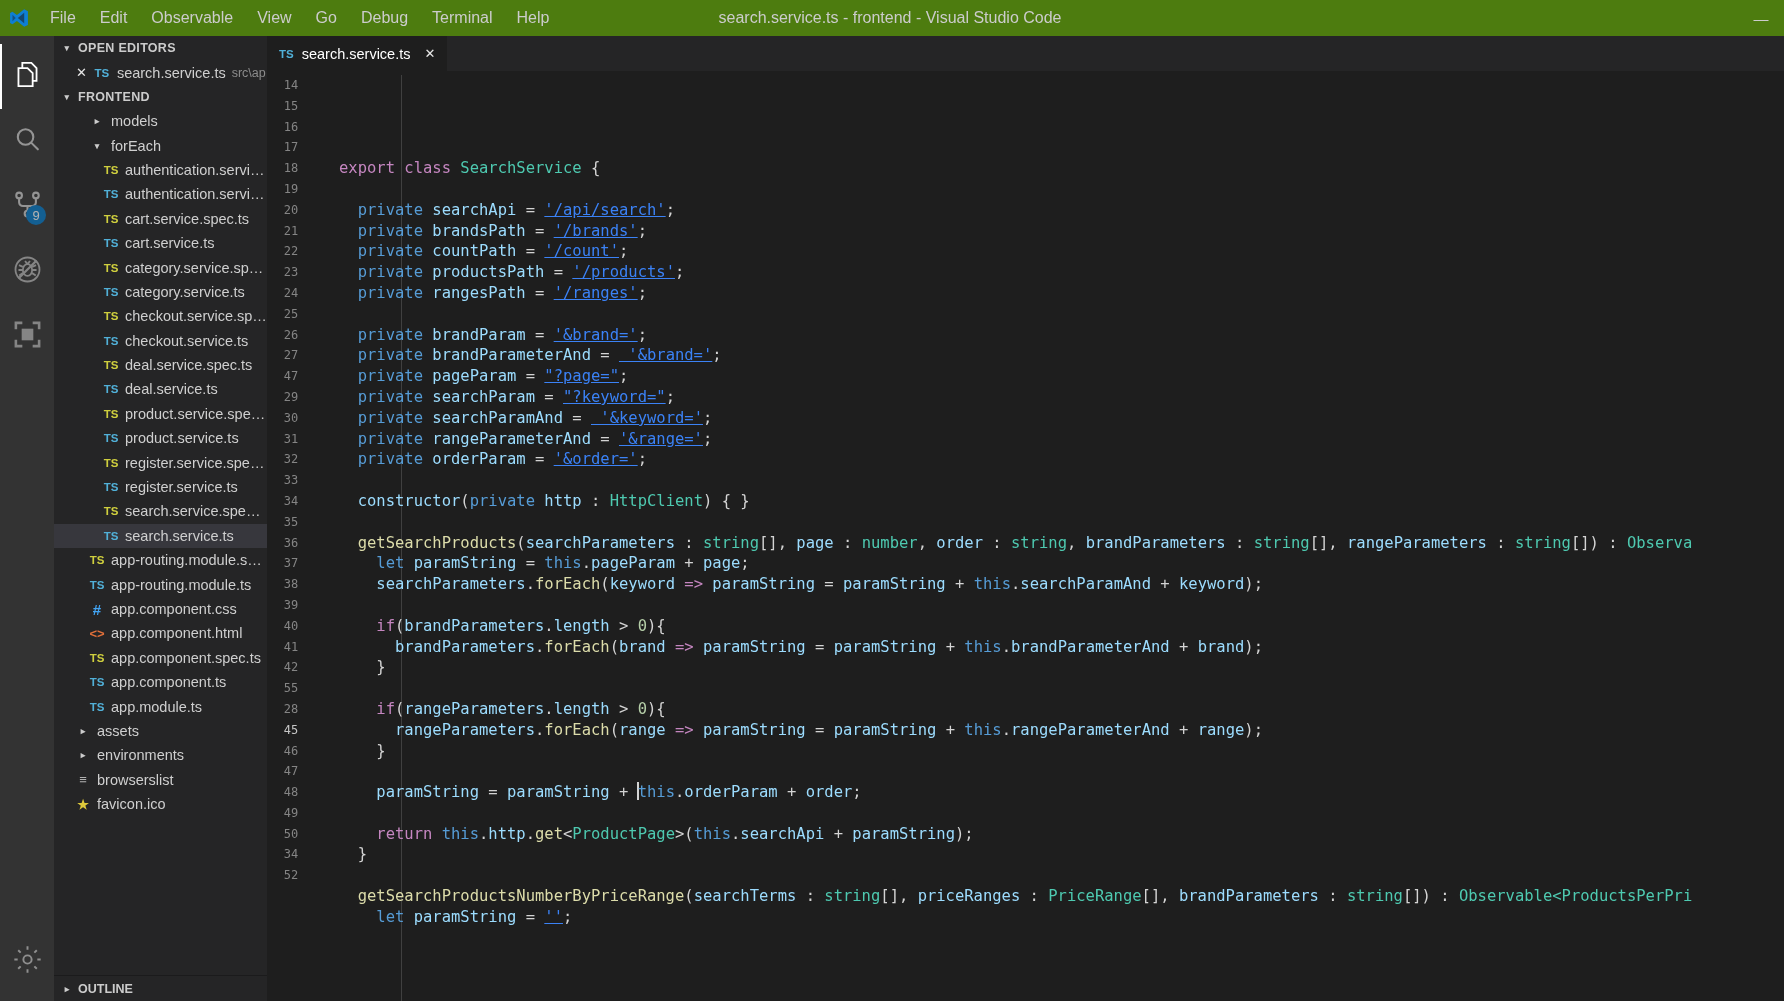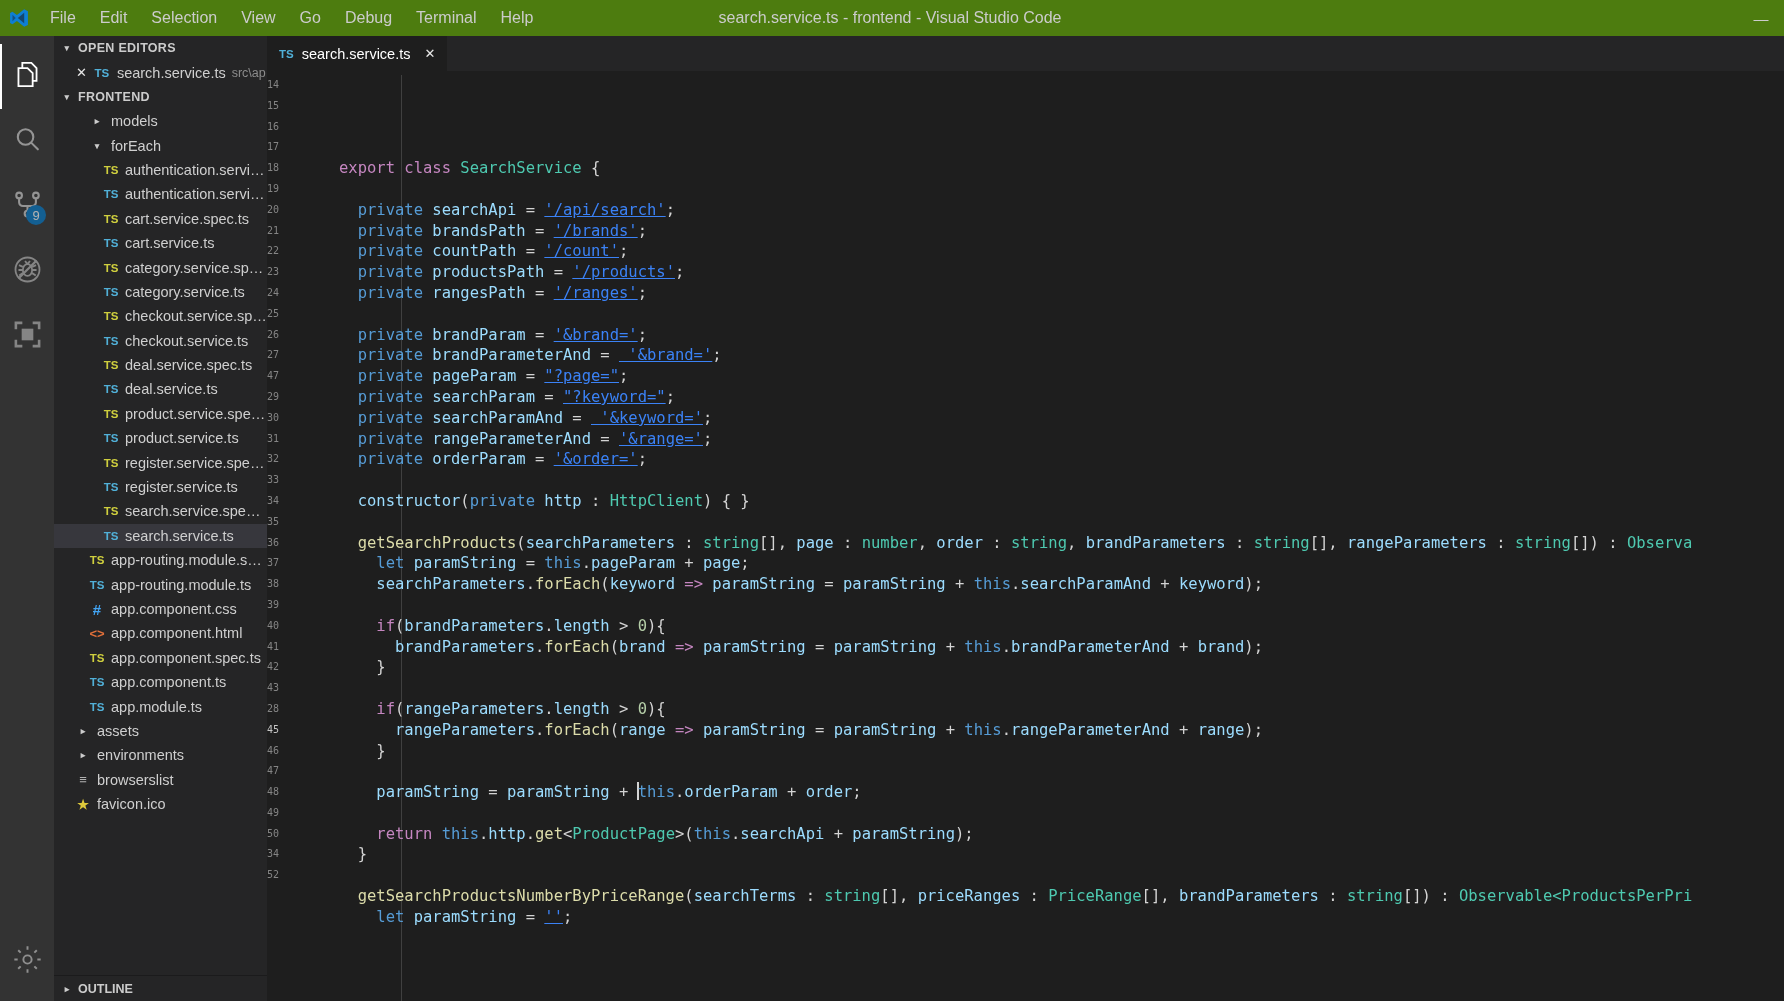--- a/index.html
+++ b/index.html
@@ -107,22 +107,22 @@
   .tab {
     display: flex; align-items: center; gap: 8px; padding: 0 12px 0 12px;
     background: #1e1e1e; color: #ffffff; font-size: 14.5px;
     border-right: 1px solid #252526; position: relative;
   }
   .tab .tab-ts { color: #51b0d8; font-size: 11.5px; font-weight: bold; }
   .tab-close { color: #e8e8e8; font-size: 13px; margin-left: 6px; }
 
   .code-wrap { flex: 1 1 auto; display: flex; min-height: 0; overflow: hidden; position: relative; }
   .gutter {
-    width: 60px; flex: 0 0 60px; text-align: left; padding-right: 12px;
-    color: #858585; font-family: "DejaVu Sans Mono", monospace; font-size: 10px;
+    width: 60px; flex: 0 0 60px; text-align: center; padding-right: 12px;
+    color: #858585; font-family: "DejaVu Sans Mono", monospace; font-size: 12px;
     line-height: 20.8px; padding-top: 4px; user-select: none;
   }
   .gutter div { height: 20.8px; }
   .gutter div.current { color: #c6c6c6; }
   .code {
     flex: 1 1 auto; font-family: "DejaVu Sans Mono", monospace;
     font-size: 15.5px; line-height: 20.8px; padding-top: 4px; white-space: pre;
     color: #d4d4d4; overflow: hidden; position: relative;
   }
   .code .ln { height: 20.8px; padding-left: 12px; position: relative; }
@@ -158,21 +158,21 @@
     <div class="vscode-logo">
       <svg viewBox="0 0 32 32" xmlns="http://www.w3.org/2000/svg">
         <path d="M23.5 3.2 L29 6 v20 l-5.5 2.8 L13 20.2 L6.5 25 L3 23.2 V8.8 L6.5 7 L13 11.8 Z" fill="#0e7fd4"></path>
         <path d="M23.5 8.4 v15.2 L14.4 16 Z" fill="#1a1a1a" opacity="0.55"></path>
         <path d="M6.5 11.2 v9.6 L11.2 16 Z" fill="#1a1a1a" opacity="0.45"></path>
       </svg>
     </div>
     <div class="menubar">
       <div class="menu-item">File</div>
       <div class="menu-item">Edit</div>
-      <div class="menu-item">Selection</div>
+      <div class="menu-item">Observable</div>
       <div class="menu-item">View</div>
       <div class="menu-item">Go</div>
       <div class="menu-item">Debug</div>
       <div class="menu-item">Terminal</div>
       <div class="menu-item">Help</div>
     </div>
     <div class="window-title">search.service.ts - frontend - Visual Studio Code</div>
     <div class="win-controls">
       <div class="win-btn">—</div>
     </div>
@@ -421,21 +421,21 @@
             <div>33</div>
             <div>34</div>
             <div>35</div>
             <div>36</div>
             <div>37</div>
             <div>38</div>
             <div>39</div>
             <div>40</div>
             <div>41</div>
             <div>42</div>
-            <div>43</div>
+            <div>55</div>
             <div>28</div>
             <div class="current">45</div>
             <div>46</div>
             <div>47</div>
             <div>48</div>
             <div>49</div>
             <div>50</div>
             <div>34</div>
             <div>52</div>
           </div>

